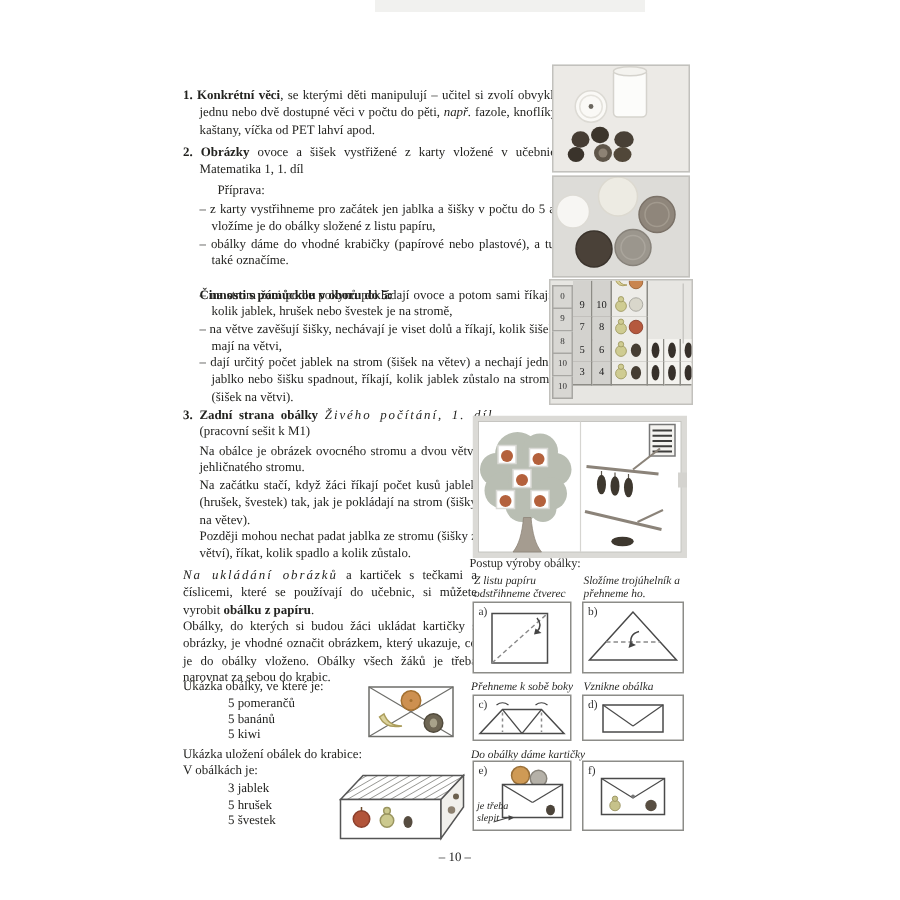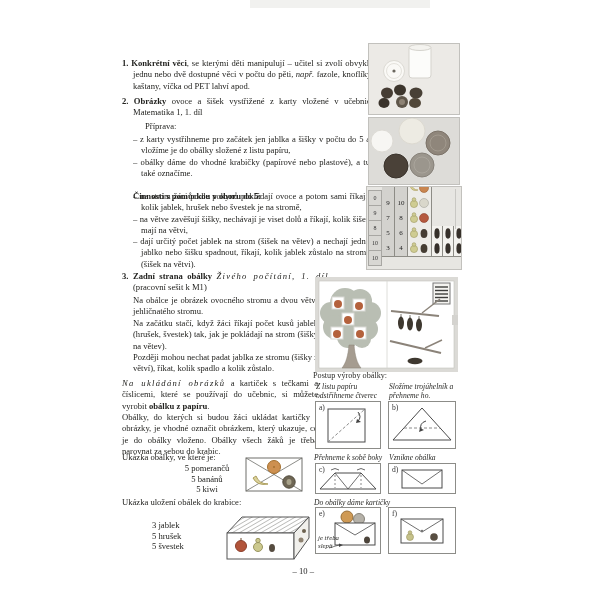--- a/index.html
+++ b/index.html
@@ -83,27 +83,28 @@
   <div class="abs body" style="left:133px;top:318px;width:185px;">Na začátku stačí, když žáci říkají počet kusů jablek (hrušek, švestek) tak, jak je pokládají na strom (šišky na větev).</div>
   <div class="abs body" style="left:133px;top:352px;width:185px;">Později mohou nechat padat jablka ze stromu (šišky z větví), říkat, kolik spadlo a kolik zůstalo.</div>
 
   <div class="abs body" style="left:122px;top:378px;width:196px;">
     <span class="sp">Na ukládání obrázků</span><span> a kartiček s tečkami a číslicemi, které se používají do učebnic, si můžete vyrobit </span><b>obálku z papíru</b><span>.</span>
   </div>
 
   <div class="abs body" style="left:122px;top:412px;width:196px;">Obálky, do kterých si budou žáci ukládat kartičky s obrázky, je vhodné označit obrázkem, který ukazuje, co je do obálky vloženo. Obálky všech žáků je třeba narovnat za sebou do krabic.</div>
 
   <div class="abs ln" style="left:122px;top:452px;width:190px;">Ukázka obálky, ve které je:</div>
-  <div class="abs" style="left:152px;top:463px;width:110px;text-align:center;">
+  <div class="abs" style="left:152px;top:463px;width:110px;">
     <div class="ln">5 pomerančů</div>
     <div class="ln">5 banánů</div>
     <div class="ln">5 kiwi</div>
   </div>
 
   <div class="abs ln" style="left:122px;top:497px;width:190px;">Ukázka uložení obálek do krabice:</div>
+  <div class="abs ln" style="left:122px;top:508px;width:190px;">V obálkách je:</div>
   <div class="abs" style="left:152px;top:520px;width:110px;">
     <div class="ln">3 jablek</div>
     <div class="ln">5 hrušek</div>
     <div class="ln">5 švestek</div>
   </div>
 
   <div class="abs" style="left:266px;top:566px;width:48px;text-align:right;font-size:8.6px;">– 10 –</div>
 
   <div class="abs" style="left:245px;top:457px;">
     <svg width="58" height="36" viewBox="0 0 58 36">

